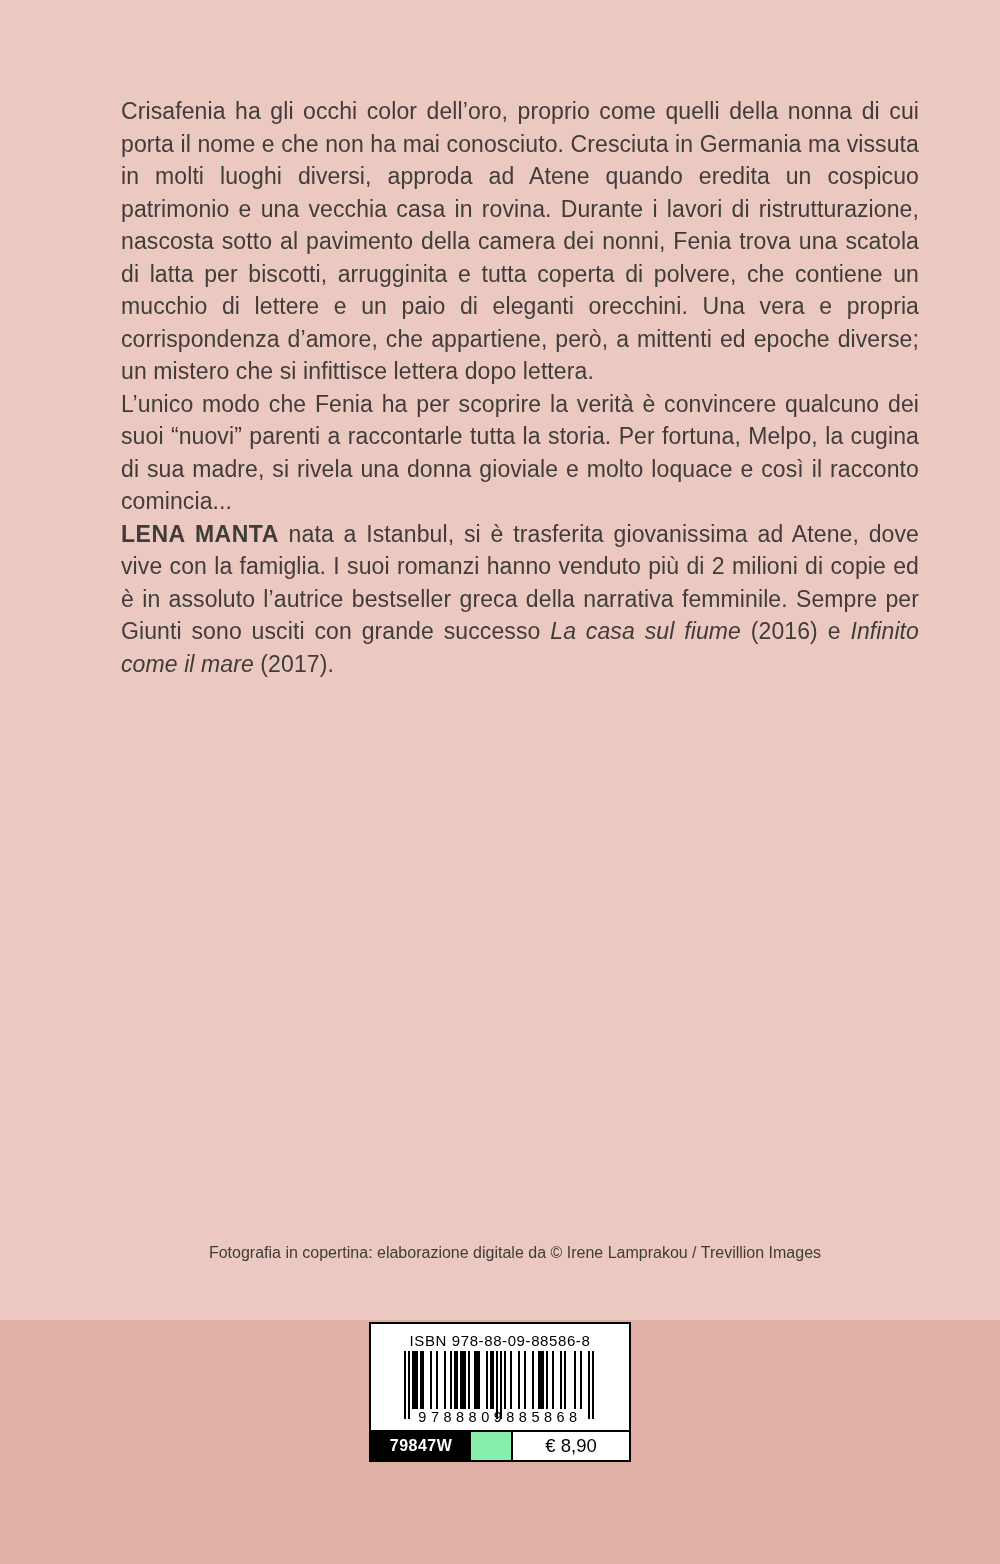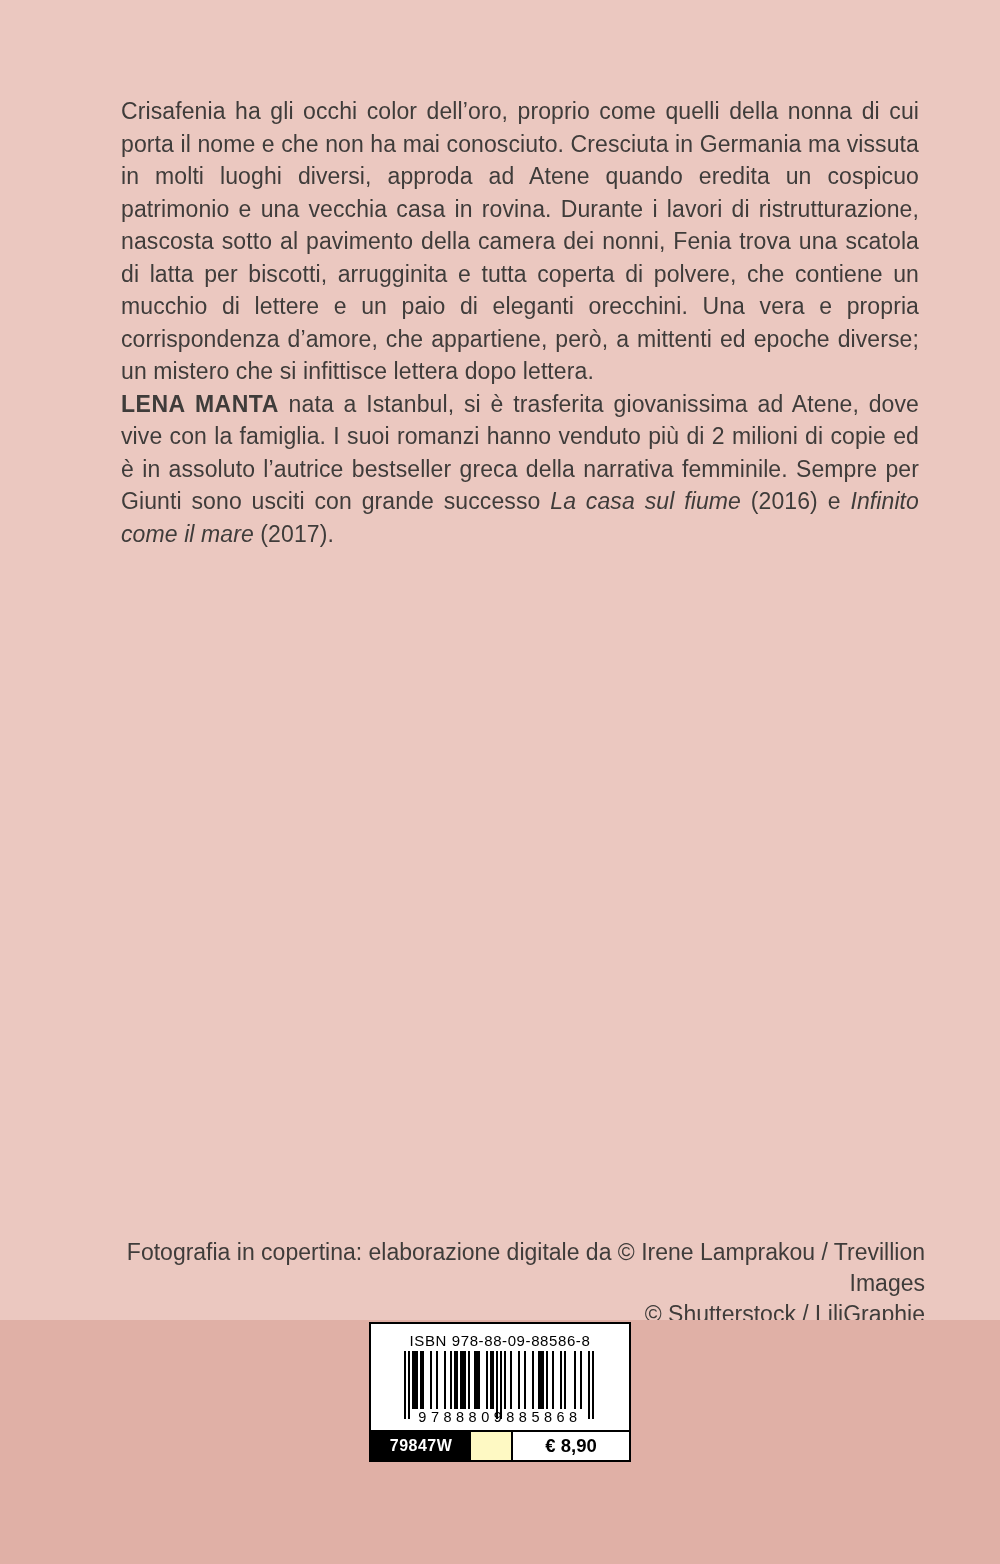--- a/index.html
+++ b/index.html
@@ -28,22 +28,22 @@
   }
   .copy p{margin:0;}
   .copy p.bio{}
   .author-name{font-weight:bold;letter-spacing:0.5px;}
   .book-title{font-style:italic;}
 
   
   .credits{
     position:absolute;
     left:105px;top:1237px;width:820px;
-    font-size:23px;line-height:31px;
-    text-align:right;
+    font-size:16px;line-height:31px;
+    text-align:center;
   }
   .credits div{margin:0;}
 
   
   .bottom-strip{
     position:absolute;
     left:0;top:1320px;width:1000px;height:244px;
     background:var(--strip);
   }
 
@@ -85,53 +85,53 @@
     letter-spacing:4.5px;
     color:#000;
     text-align:center;
     font-family:"Liberation Sans", sans-serif;
   }
   .price-row{
     display:flex;
     border:2px solid #000;
     border-top:none;
     height:30px;
-    background:#fef9c3;
+    background:#86efac;
     gap:40px;
   }
   .price-cell-code{
     flex:1 1 46%;
     background:#000;
     color:#fff;
     font-weight:bold;
     font-size:16px;
     letter-spacing:0.5px;
     display:flex;align-items:center;justify-content:center;
   }
   .price-cell-price{
     flex:1 1 54%;
     background:#fff;
     color:#000;
-    font-weight:bold;
+    font-weight:normal;
     font-size:18.5px;
     border-left:2px solid #000;
     display:flex;align-items:center;justify-content:center;
   }
 </style>
 </head>
 <body>
 
 <div class="copy">
   <p>Crisafenia ha gli occhi color dell’oro, proprio come quelli della nonna di cui porta il nome e che non ha mai conosciuto. Cresciuta in Germania ma vissuta in molti luoghi diversi, approda ad Atene quando eredita un cospicuo patrimonio e una vecchia casa in rovina. Durante i lavori di ristrutturazione, nascosta sotto al pavimento della camera dei nonni, Fenia trova una scatola di latta per biscotti, arrugginita e tutta coperta di polvere, che contiene un mucchio di lettere e un paio di eleganti orecchini. Una vera e propria corrispondenza d’amore, che appartiene, però, a mittenti ed epoche diverse; un mistero che si infittisce lettera dopo lettera.</p>
+  <p>L’unico modo che Fenia ha per scoprire la verità è convincere qualcuno dei suoi “nuovi” parenti a raccontarle tutta la storia. Per fortuna, Melpo, la cugina di sua madre, si rivela una donna gioviale e molto loquace e così il racconto comincia...</p>
   <p class="bio"><span class="author-name">LENA MANTA</span><span> nata a Istanbul, si è trasferita giovanissima ad Atene, dove vive con la famiglia. I suoi romanzi hanno venduto più di 2 milioni di copie ed è in assoluto l’autrice bestseller greca della narrativa femminile. Sempre per Giunti sono usciti con grande successo </span><span class="book-title">La casa sul fiume</span><span> (2016) e </span><span class="book-title">Infinito come il mare</span><span> (2017).</span></p>
 </div>
 
 <div class="credits">
   <div>Fotografia in copertina: elaborazione digitale da © Irene Lamprakou / Trevillion Images</div>
-  <div>© Shutterstock / LiliGraphie</div>
 </div>
 
 <div class="bottom-strip"></div>
 
 <div class="barcode-wrap">
   <div class="isbn-box">
     <span class="isbn-label">ISBN 978-88-09-88586-8</span>
     <div class="barcode-area">
       <div>
           <span class="bar tall" style="left:0px"></span>

